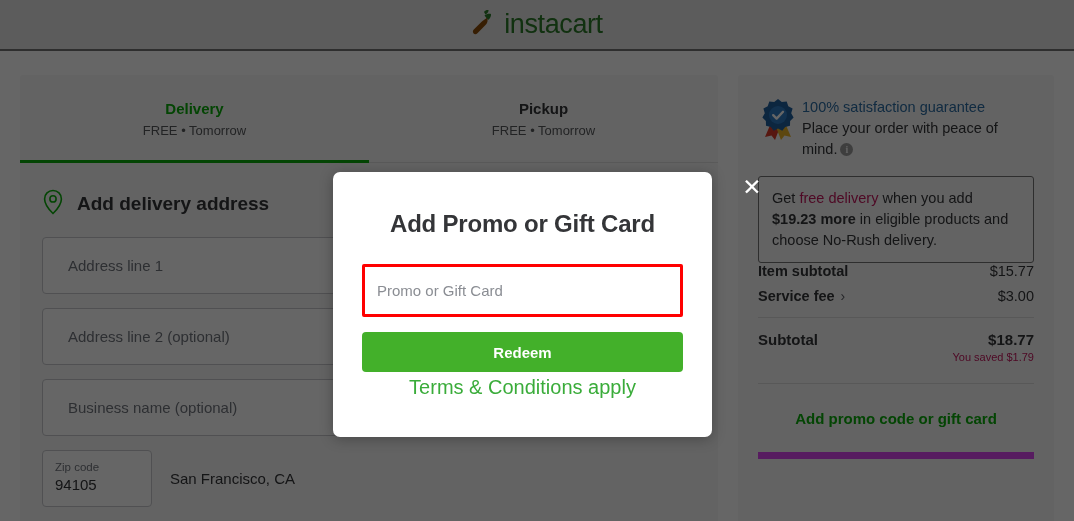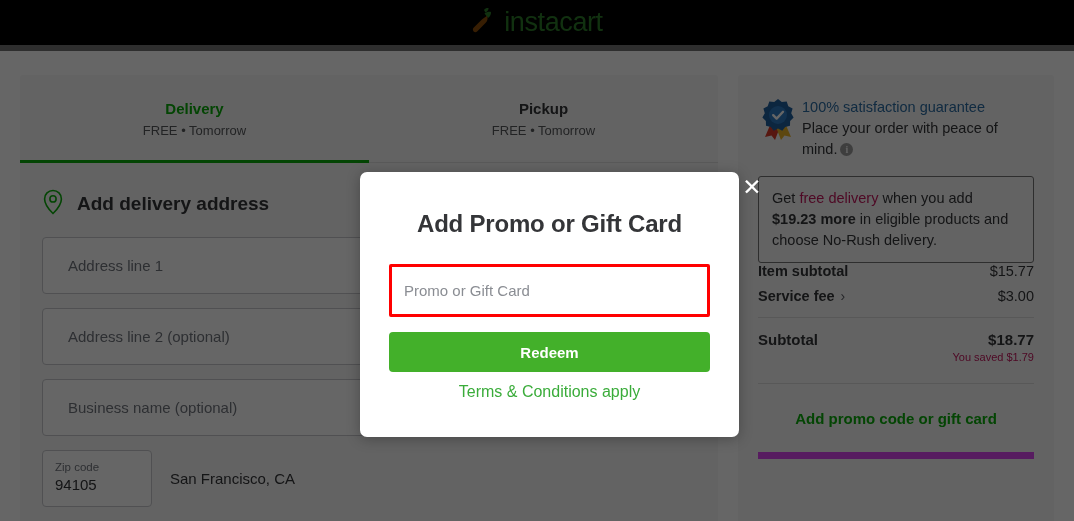--- a/index.html
+++ b/index.html
@@ -18,25 +18,25 @@
 
   
   #page {
     position: absolute;
     inset: 0;
     background: #ffffff;
   }
 
   .header {
     height: 51px;
-    border-bottom: 6px solid #737373;
+    border-bottom: 2px solid #737373;
     display: flex;
     align-items: center;
     justify-content: center;
-    background: #000000;
+    background: #e5e5e5;
   }
 
   .logo-wrap {
     display: flex;
     align-items: center;
     gap: 7px;
   }
 
   .logo-text {
     font-size: 27px;
@@ -248,21 +248,21 @@
   #overlay {
     position: absolute;
     inset: 0;
     background: rgba(0,0,0,0.6);
     z-index: 50;
   }
 
   
   #modal {
     position: absolute;
-    left: 360px;
+    left: 333px;
     top: 172px;
     width: 379px;
     height: 265px;
     background: #ffffff;
     border-radius: 7px;
     z-index: 60;
     box-shadow: 0 2px 14px rgba(0,0,0,0.28);
     padding: 0 29px;
   }
 
@@ -297,23 +297,23 @@
     border: none;
     width: 100%;
     color: #ffffff;
     font-size: 15px;
     font-weight: bold;
     font-family: "Liberation Sans", sans-serif;
     cursor: pointer;
   }
 
   .terms {
-    margin-top: 11px;
+    margin-top: 4px;
     text-align: center;
-    font-size: 16px;
+    font-size: 20px;
     color: #3aac3a;
     cursor: pointer;
   }
 
   #close-btn {
     position: absolute;
     left: 740px;
     top: 175px;
     width: 24px;
     height: 24px;

